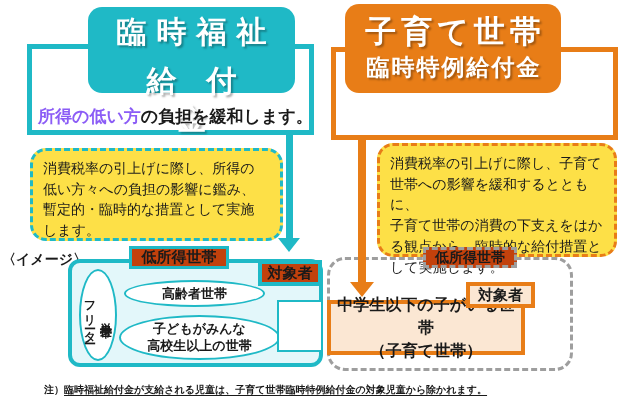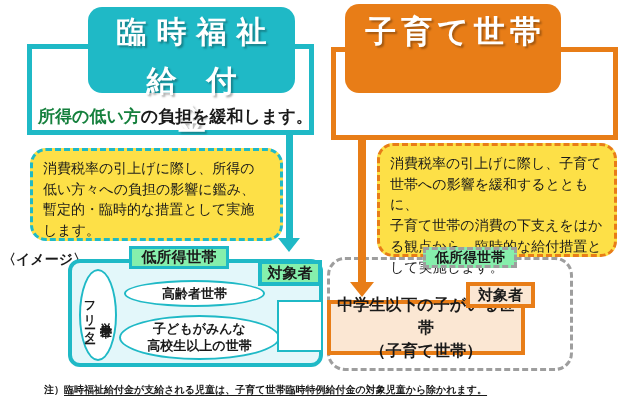--- a/index.html
+++ b/index.html
@@ -23,21 +23,21 @@
   }
   .header.teal{left:88px;top:7px;width:207px;height:86px;background:#1fb9c6;padding-top:6px;}
   .header.orange{left:345px;top:4px;width:216px;height:89px;background:#e87d17;padding-top:8px;}
   .h-line1-teal{font-size:30px;letter-spacing:10px;padding-left:10px;line-height:38px;}
   .h-line2-teal{font-size:30px;letter-spacing:30px;padding-left:30px;line-height:38px;margin-top:11px;}
   .h-line1-orange{font-size:31px;letter-spacing:5px;padding-left:5px;line-height:40px;}
   .h-line2-orange{font-size:23px;letter-spacing:2px;padding-left:2px;line-height:30px;}
   .tagline{position:absolute;font-size:17px;font-weight:bold;z-index:4;white-space:nowrap;}
   .tagline.left{left:38px;top:105px;}
   .tagline.right{left:340px;top:109px;}
-  .hl-teal{color:#15803d;}
+  .hl-teal{color:#8b5cf6;}
   .hl-orange{color:#e87d17;}
   
   .desc{
     position:absolute;box-sizing:border-box;border-radius:16px;background:#fde047;
     font-size:14px;line-height:1.48;white-space:pre-line;padding:7px 10px;z-index:2;
   }
   .desc.teal{left:30px;top:148px;width:253px;height:93px;border:3px dashed #1fb9c6;}
   .desc.orange{left:377px;top:143px;width:240px;height:114px;border:3px dashed #e87d17;}
   
   .arrow-stem{position:absolute;z-index:7;}
@@ -50,21 +50,21 @@
   .image-label{position:absolute;left:2px;top:251px;font-size:14px;font-weight:bold;}
   .bigbox-teal{
     position:absolute;left:68px;top:259px;width:255px;height:108px;box-sizing:border-box;
     background:#e3f7fa;border:4px solid #1fb9c6;border-radius:12px;z-index:1;
   }
   .bigbox-gray{
     position:absolute;left:327px;top:257px;width:246px;height:114px;box-sizing:border-box;
     background:#fff;border:3px dashed #9e9e9e;border-radius:18px;z-index:0;
   }
   .tab-label{
-    position:absolute;box-sizing:border-box;background:#86efac;font-weight:bold;text-align:center;z-index:5;
+    position:absolute;box-sizing:border-box;background:#c2410c;font-weight:bold;text-align:center;z-index:5;
     display:flex;align-items:center;justify-content:center;white-space:nowrap;
   }
   .low-label{left:129px;top:246px;width:100px;height:23px;border:3px solid #1fb9c6;font-size:15px;}
   .mid-label{left:423px;top:247px;width:94px;height:21px;border:3px dashed #9e9e9e;font-size:14px;}
   .target-teal{left:258px;top:260px;width:64px;height:26px;border:4px solid #1fb9c6;font-size:15px;}
   .target-orange{left:466px;top:282px;width:69px;height:26px;border:4px solid #e87d17;font-size:15px;background:#fbe7d3;z-index:6;}
   .ellipse{
     position:absolute;box-sizing:border-box;background:#fff;border:2px solid #1fb9c6;border-radius:50%;
     display:flex;align-items:center;justify-content:center;text-align:center;
     font-weight:bold;z-index:2;
@@ -101,20 +101,21 @@
     <span class="hl-teal">所得の低い方</span><span>の負担を緩和します。</span>
   </div>
   <div class="desc teal">消費税率の引上げに際し、所得の
 低い方々への負担の影響に鑑み、
 暫定的・臨時的な措置として実施
 します。</div>
 
   <div class="panel orange"></div>
   <div class="header orange">
     <div class="h-line1-orange">子育て世帯</div>
+    <div class="h-line2-orange">臨時特例給付金</div>
   </div>
   <div class="desc orange">消費税率の引上げに際し、子育て
 世帯への影響を緩和するとともに、
 子育て世帯の消費の下支えをはか
 る観点から、臨時的な給付措置と
 して実施します。</div>
 
   <div class="arrow-stem stem-teal"></div>
   <div class="arrow-head head-teal"></div>
   <div class="arrow-stem stem-orange"></div>

